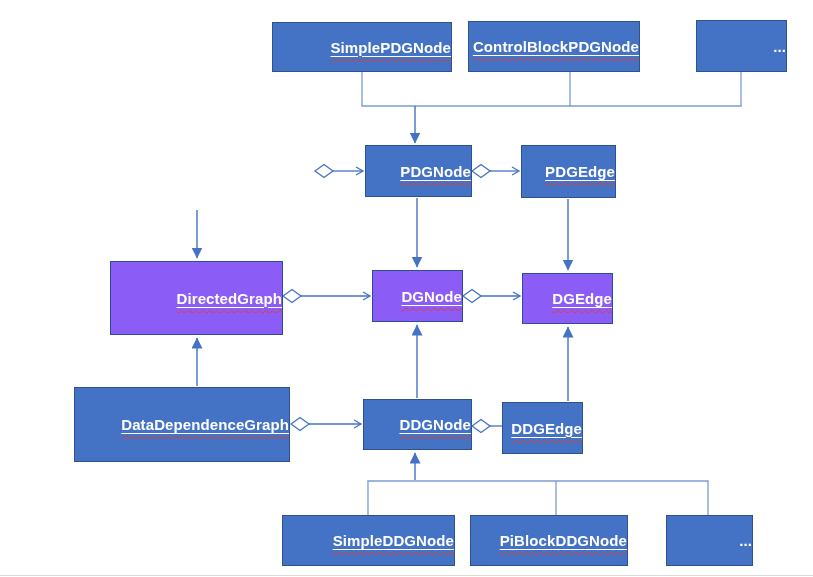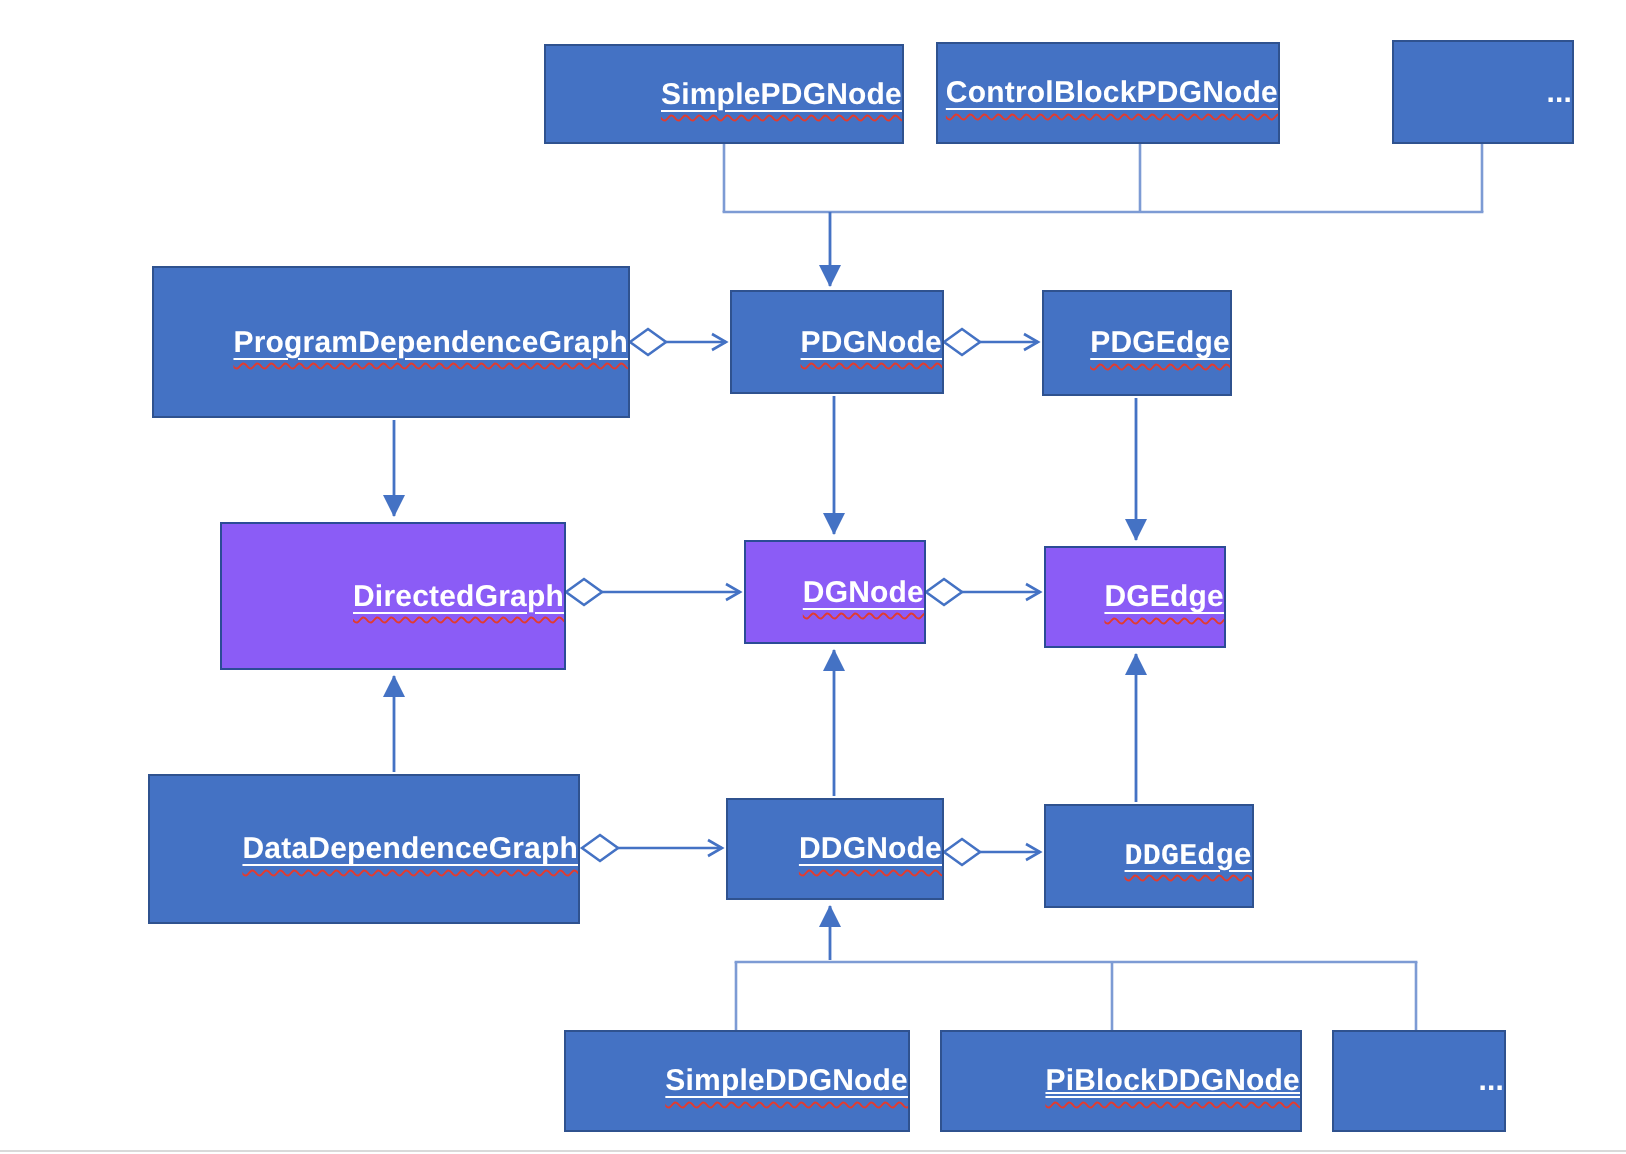--- a/index.html
+++ b/index.html
@@ -90,23 +90,20 @@
   </div>
 
   <div class="box blue" style="left:468px;top:21px;width:172px;height:51px;padding-left:16px;">
     <span class="sq"><span class="ul">ControlBlockPDGNode</span></span>
   </div>
 
   <div class="box blue" style="left:696px;top:20px;width:91px;height:52px;">
     <span class="plain">...</span>
   </div>
 
-  <div class="box blue" style="left:76px;top:133px;width:239px;height:76px;">
-    <span class="sq"><span class="ul">ProgramDependenceGraph</span></span>
-  </div>
 
   <div class="box blue" style="left:365px;top:145px;width:107px;height:52px;">
     <span class="sq"><span class="ul">PDGNode</span></span>
   </div>
 
   <div class="box blue" style="left:521px;top:145px;width:95px;height:53px;">
     <span class="sq"><span class="ul">PDGEdge</span></span>
   </div>
 
   <div class="box green" style="left:110px;top:261px;width:173px;height:74px;">
@@ -122,29 +119,29 @@
   </div>
 
   <div class="box blue" style="left:74px;top:387px;width:216px;height:75px;">
     <span class="sq"><span class="ul">DataDependenceGraph</span></span>
   </div>
 
   <div class="box blue" style="left:363px;top:399px;width:109px;height:51px;">
     <span class="sq"><span class="ul">DDGNode</span></span>
   </div>
 
-  <div class="box blue" style="left:522px;top:402px;width:105px;height:52px;font-family:Liberation Mono, monospace;">
+  <div class="box blue" style="left:502px;top:402px;width:81px;height:52px;">
     <span class="sq"><span class="ul">DDGEdge</span></span>
   </div>
 
   <div class="box blue" style="left:282px;top:515px;width:173px;height:51px;">
     <span class="sq"><span class="ul">SimpleDDGNode</span></span>
   </div>
 
-  <div class="box blue" style="left:470px;top:515px;width:181px;height:51px;text-decoration:underline;">
+  <div class="box blue" style="left:470px;top:515px;width:158px;height:51px;">
     <span class="sq"><span class="ul">PiBlockDDGNode</span></span>
   </div>
 
   <div class="box blue" style="left:666px;top:515px;width:87px;height:51px;">
     <span class="plain">...</span>
   </div>
 
   <div class="bottom-rule"></div>
 </div>
 

